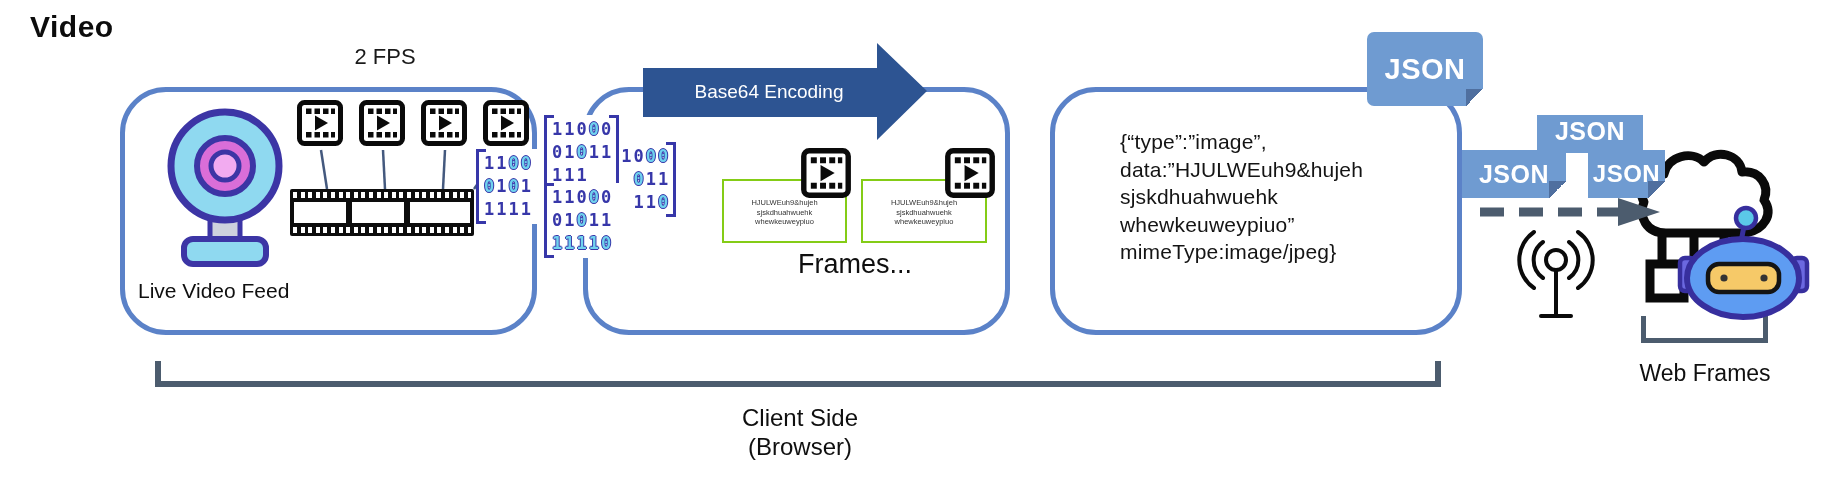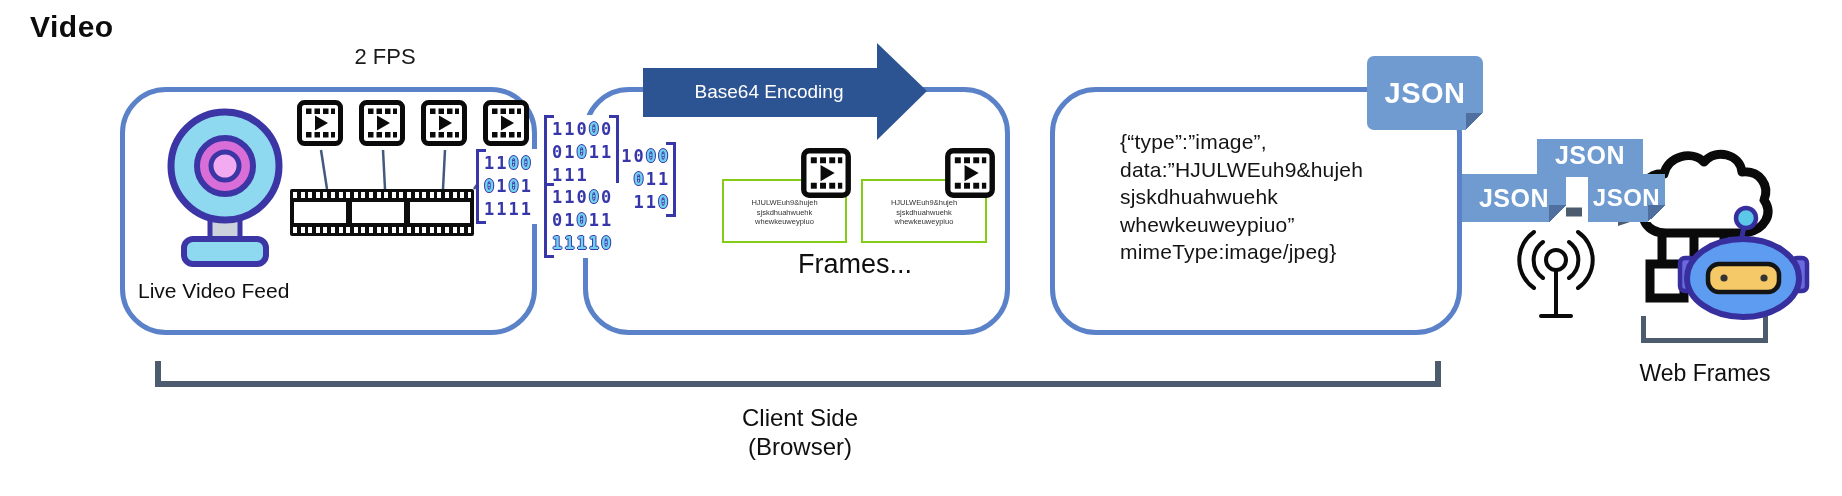--- a/index.html
+++ b/index.html
@@ -53,21 +53,21 @@
 
   .card{position:absolute;top:179px;height:64px;background:#fff;border:2px solid #84cc16;
         box-sizing:border-box;z-index:3;text-align:center;font-size:7.5px;line-height:9.5px;
         padding-top:17px;color:#333;}
   .card1{left:722px;width:125px;} .card2{left:861px;width:126px;}
   .frames-label{left:760px;top:249px;width:190px;text-align:center;font-size:27px;color:#0f0f0f;}
 
   .json-text{left:1120px;top:128px;font-size:21px;line-height:27.5px;color:#141414;letter-spacing:0.2px;}
 
   .badge{position:absolute;background:var(--badge-fill,#6f9bd1);color:#fff;font-weight:bold;
-         display:flex;align-items:center;justify-content:center;letter-spacing:0.5px;z-index:10;margin-top:24px;}
+         display:flex;align-items:center;justify-content:center;letter-spacing:0.5px;z-index:10;}
   .badge.fold-br::after{content:'';position:absolute;right:0;bottom:0;width:17px;height:17px;
          background:linear-gradient(to top left,#fff 0 50%,var(--badge-fold,#4f6f9f) 50% 100%);}
   .b-corner{left:1367px;top:32px;width:116px;height:74px;font-size:29px;border-radius:7px;}
   .b-left{left:1462px;top:150px;width:104px;height:48px;font-size:25px;z-index:11;}
   .b-top{left:1537px;top:115px;width:106px;height:38px;font-size:25px;align-items:flex-start;
          padding-top:2px;box-sizing:border-box;z-index:12;}
   .b-right{left:1588px;top:150px;width:77px;height:48px;font-size:24px;z-index:11;}
 
   .dash-arrow{left:1478px;top:197px;width:190px;height:30px;z-index:9;}
   .antenna{left:1496px;top:224px;width:120px;height:104px;}

